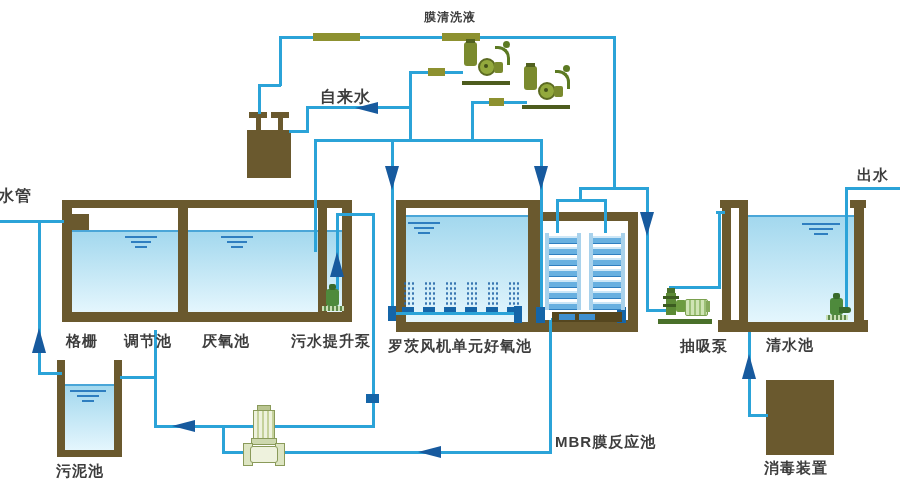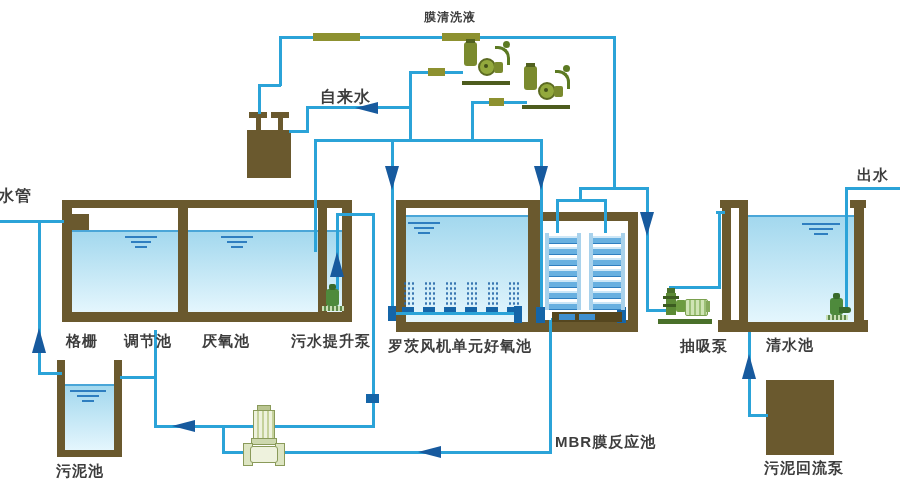--- a/index.html
+++ b/index.html
@@ -265,15 +265,15 @@
   <div class="lbl" style="left:857px;top:166px">出水</div>
   <div class="lbl" style="left:66px;top:332px">格栅</div>
   <div class="lbl" style="left:124px;top:332px">调节池</div>
   <div class="lbl" style="left:202px;top:332px">厌氧池</div>
   <div class="lbl" style="left:291px;top:332px">污水提升泵</div>
   <div class="lbl" style="left:388px;top:337px">罗茨风机单元好氧池</div>
   <div class="lbl" style="left:680px;top:337px">抽吸泵</div>
   <div class="lbl" style="left:766px;top:336px">清水池</div>
   <div class="lbl" style="left:56px;top:462px">污泥池</div>
   <div class="lbl" style="left:555px;top:433px">MBR膜反应池</div>
-  <div class="lbl" style="left:764px;top:459px">污泥回流泵</div>
+  <div class="lbl" style="left:764px;top:459px">消毒装置</div>
 
 </div>
 
 </body></html>

